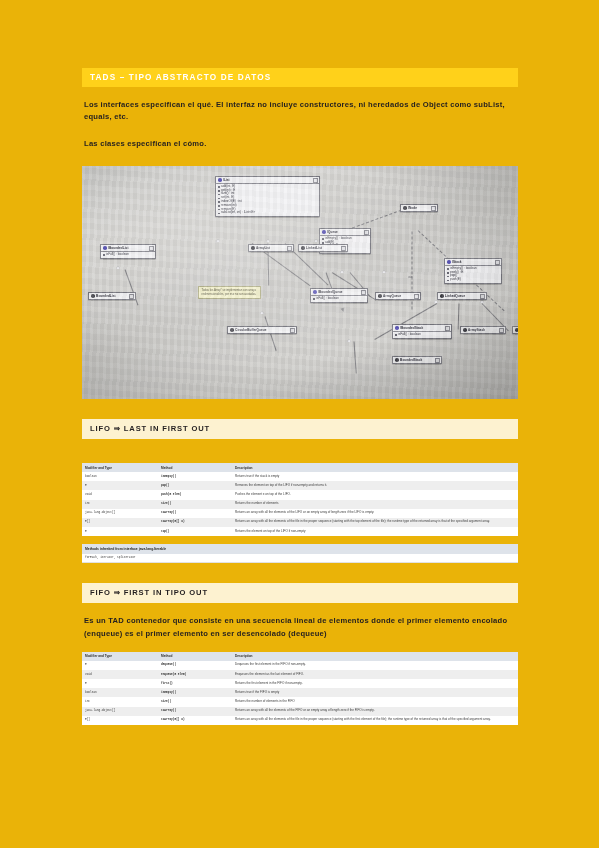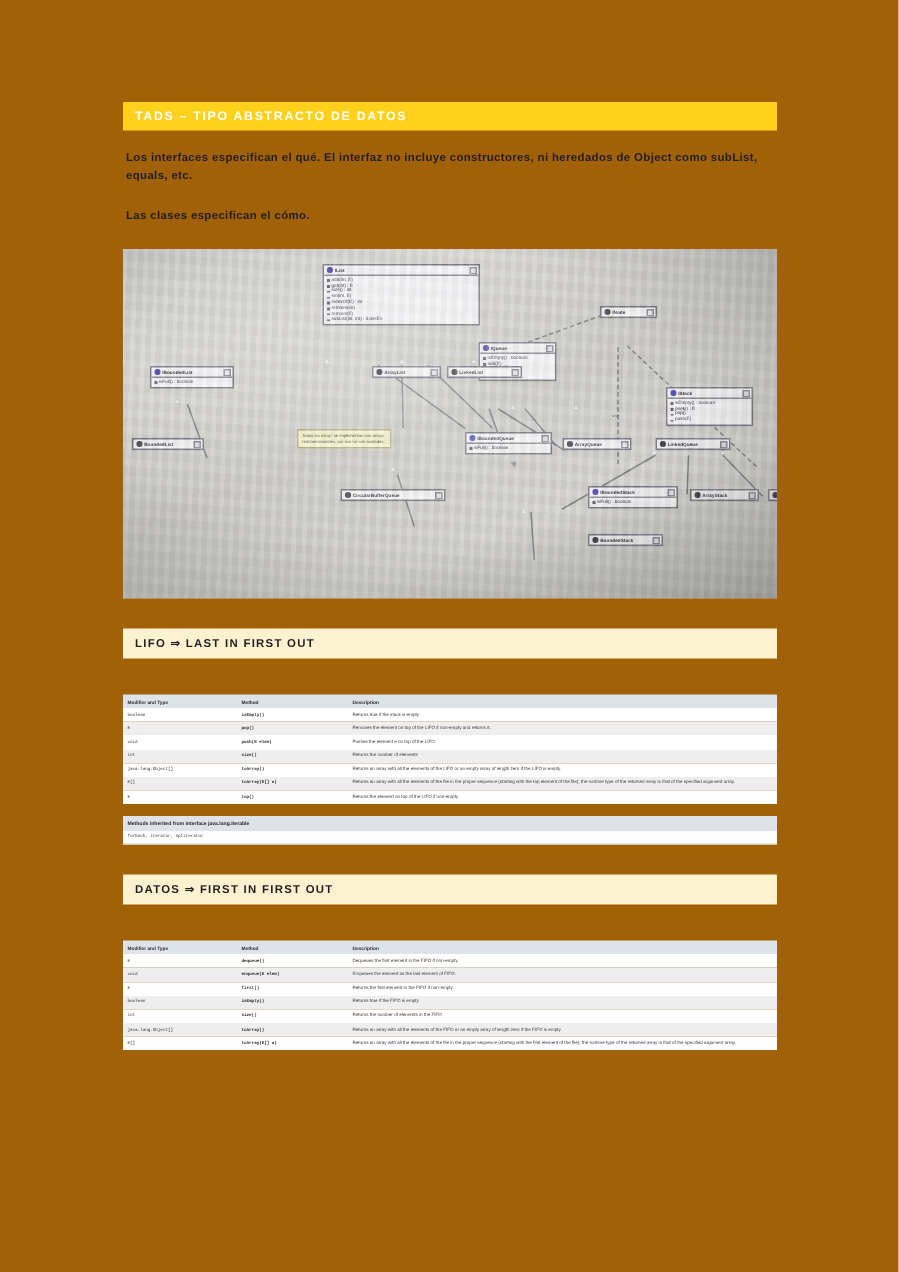--- a/index.html
+++ b/index.html
@@ -13,21 +13,21 @@
     font-family: "Liberation Sans", sans-serif;
     color: #231f20;
     overflow: hidden;
     position: relative;
   }
   .page {
     position: absolute;
     left: 0; top: 0;
     width: 599px;
     height: 848px;
-    background: #a16207;
+    background: #eab308;
   }
   .content {
     position: absolute;
     left: 82px;
     top: 68px;
     width: 436px;
   }
 
   
   .bar-primary {
@@ -499,22 +499,23 @@
         </tr>
       </tbody>
     </table>
 
     <div class="gap-8"></div>
     <div class="inh-head">Methods inherited from interface java.lang.Iterable</div>
     <div class="inh-body mono">forEach, iterator, spliterator</div>
 
     <div class="gap-20"></div>
 
-    <div class="bar-secondary">DATOS ⇒ FIRST IN FIRST OUT</div>
+    <div class="bar-secondary">FIFO ⇒ FIRST IN TIPO OUT</div>
     <div class="gap-12"></div>
+    <p class="para">Es un TAD contenedor que consiste en una secuencia lineal de elementos donde el primer elemento encolado (enqueue) es el primer elemento en ser desencolado (dequeue)</p>
     <div class="gap-12"></div>
 
     <table class="jtable">
       <thead>
         <tr>
           <th class="col-type">Modifier and Type</th>
           <th class="col-meth">Method</th>
           <th>Description</th>
         </tr>
       </thead>

